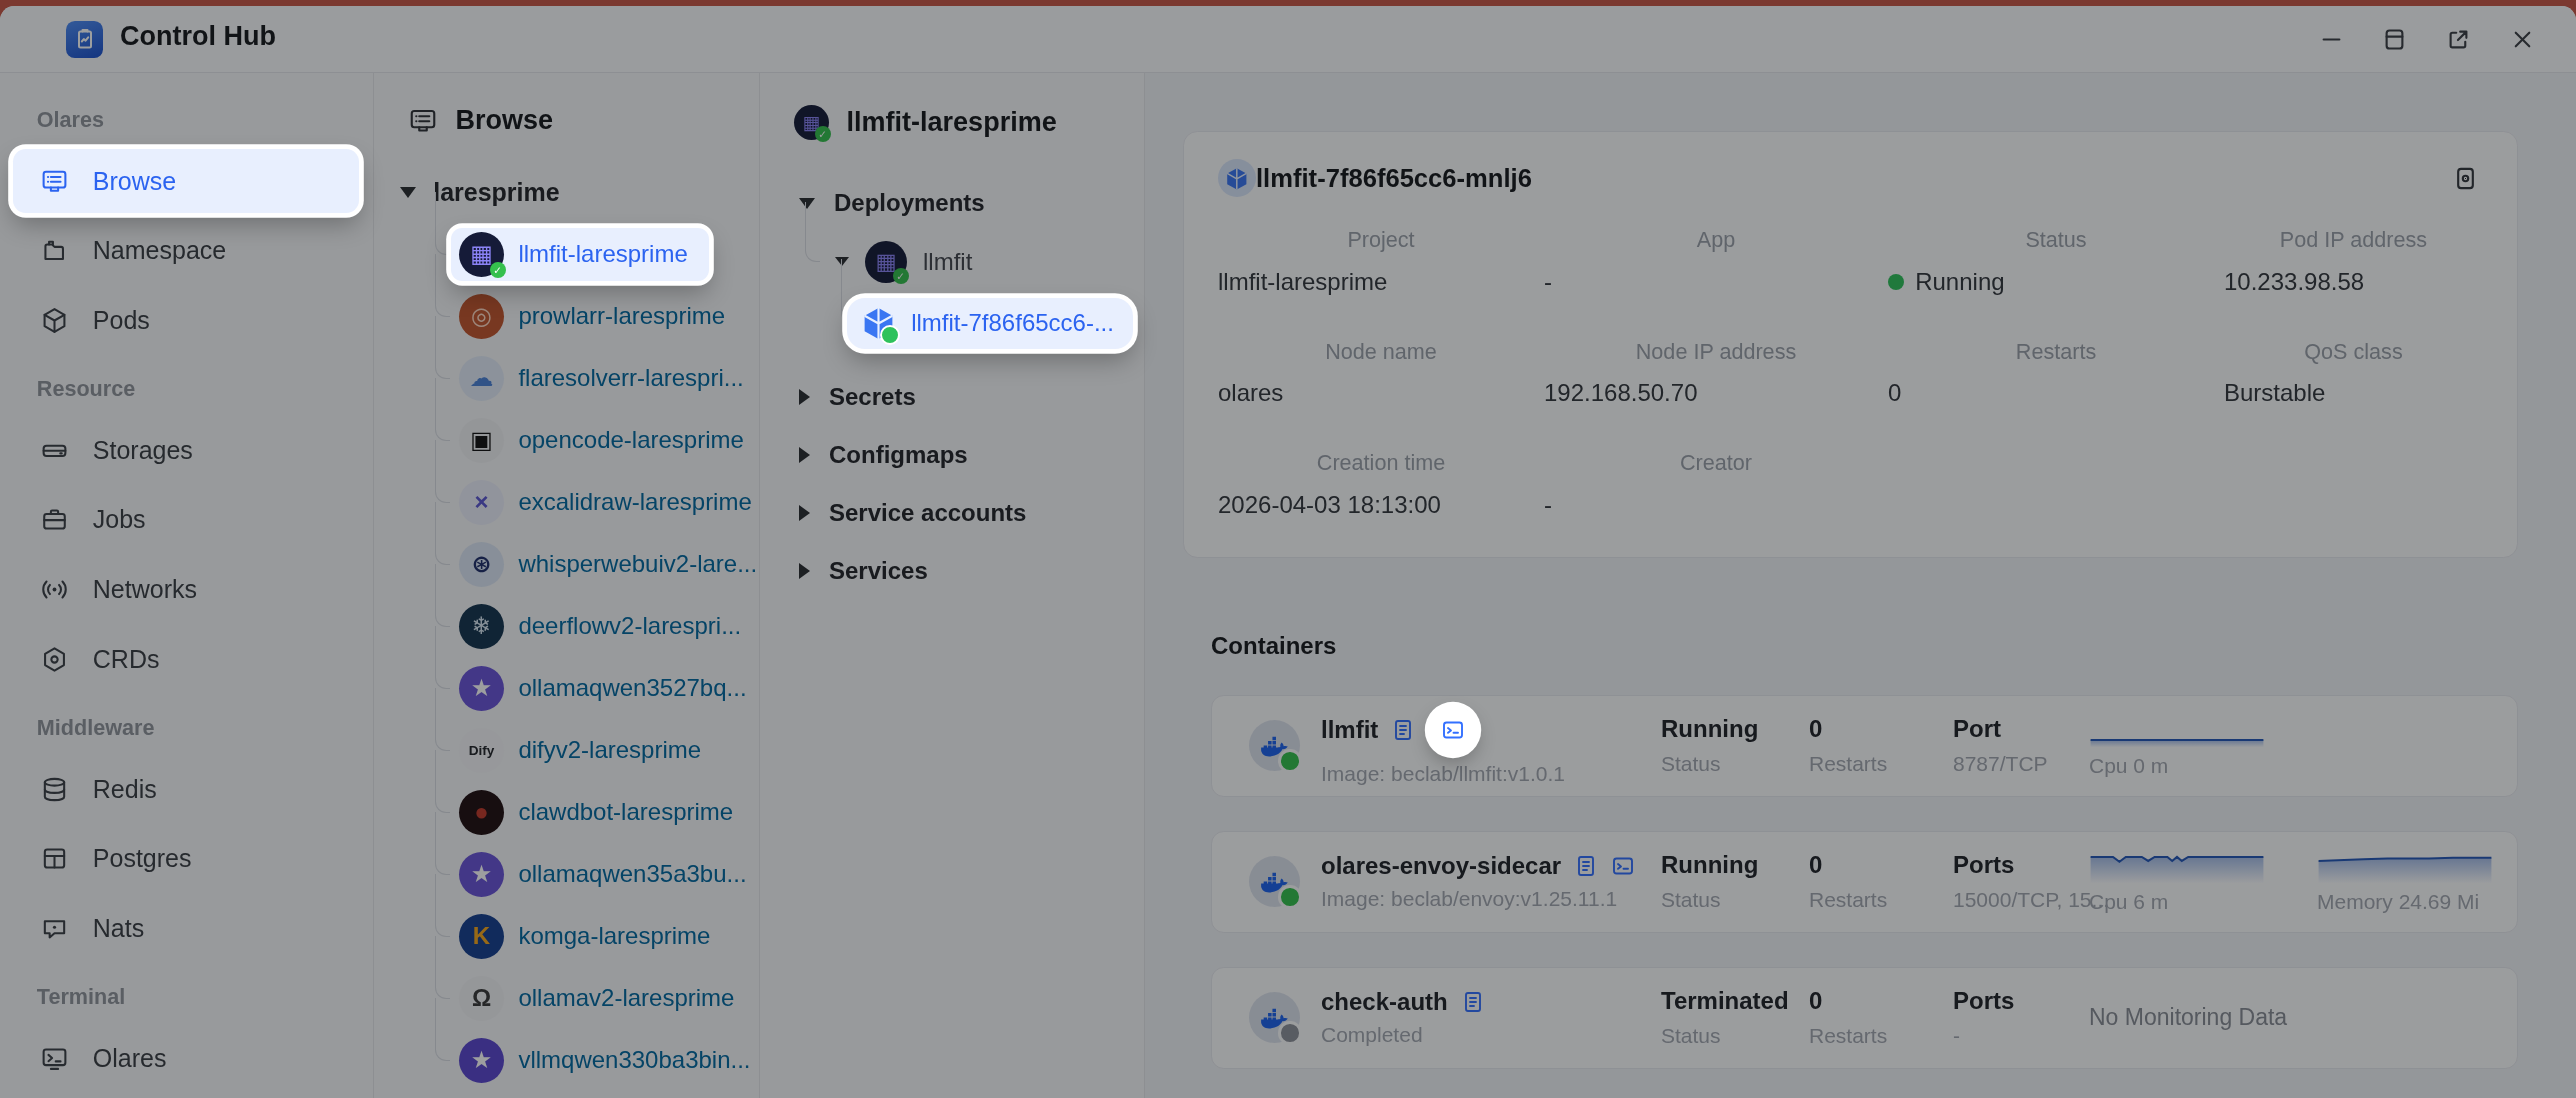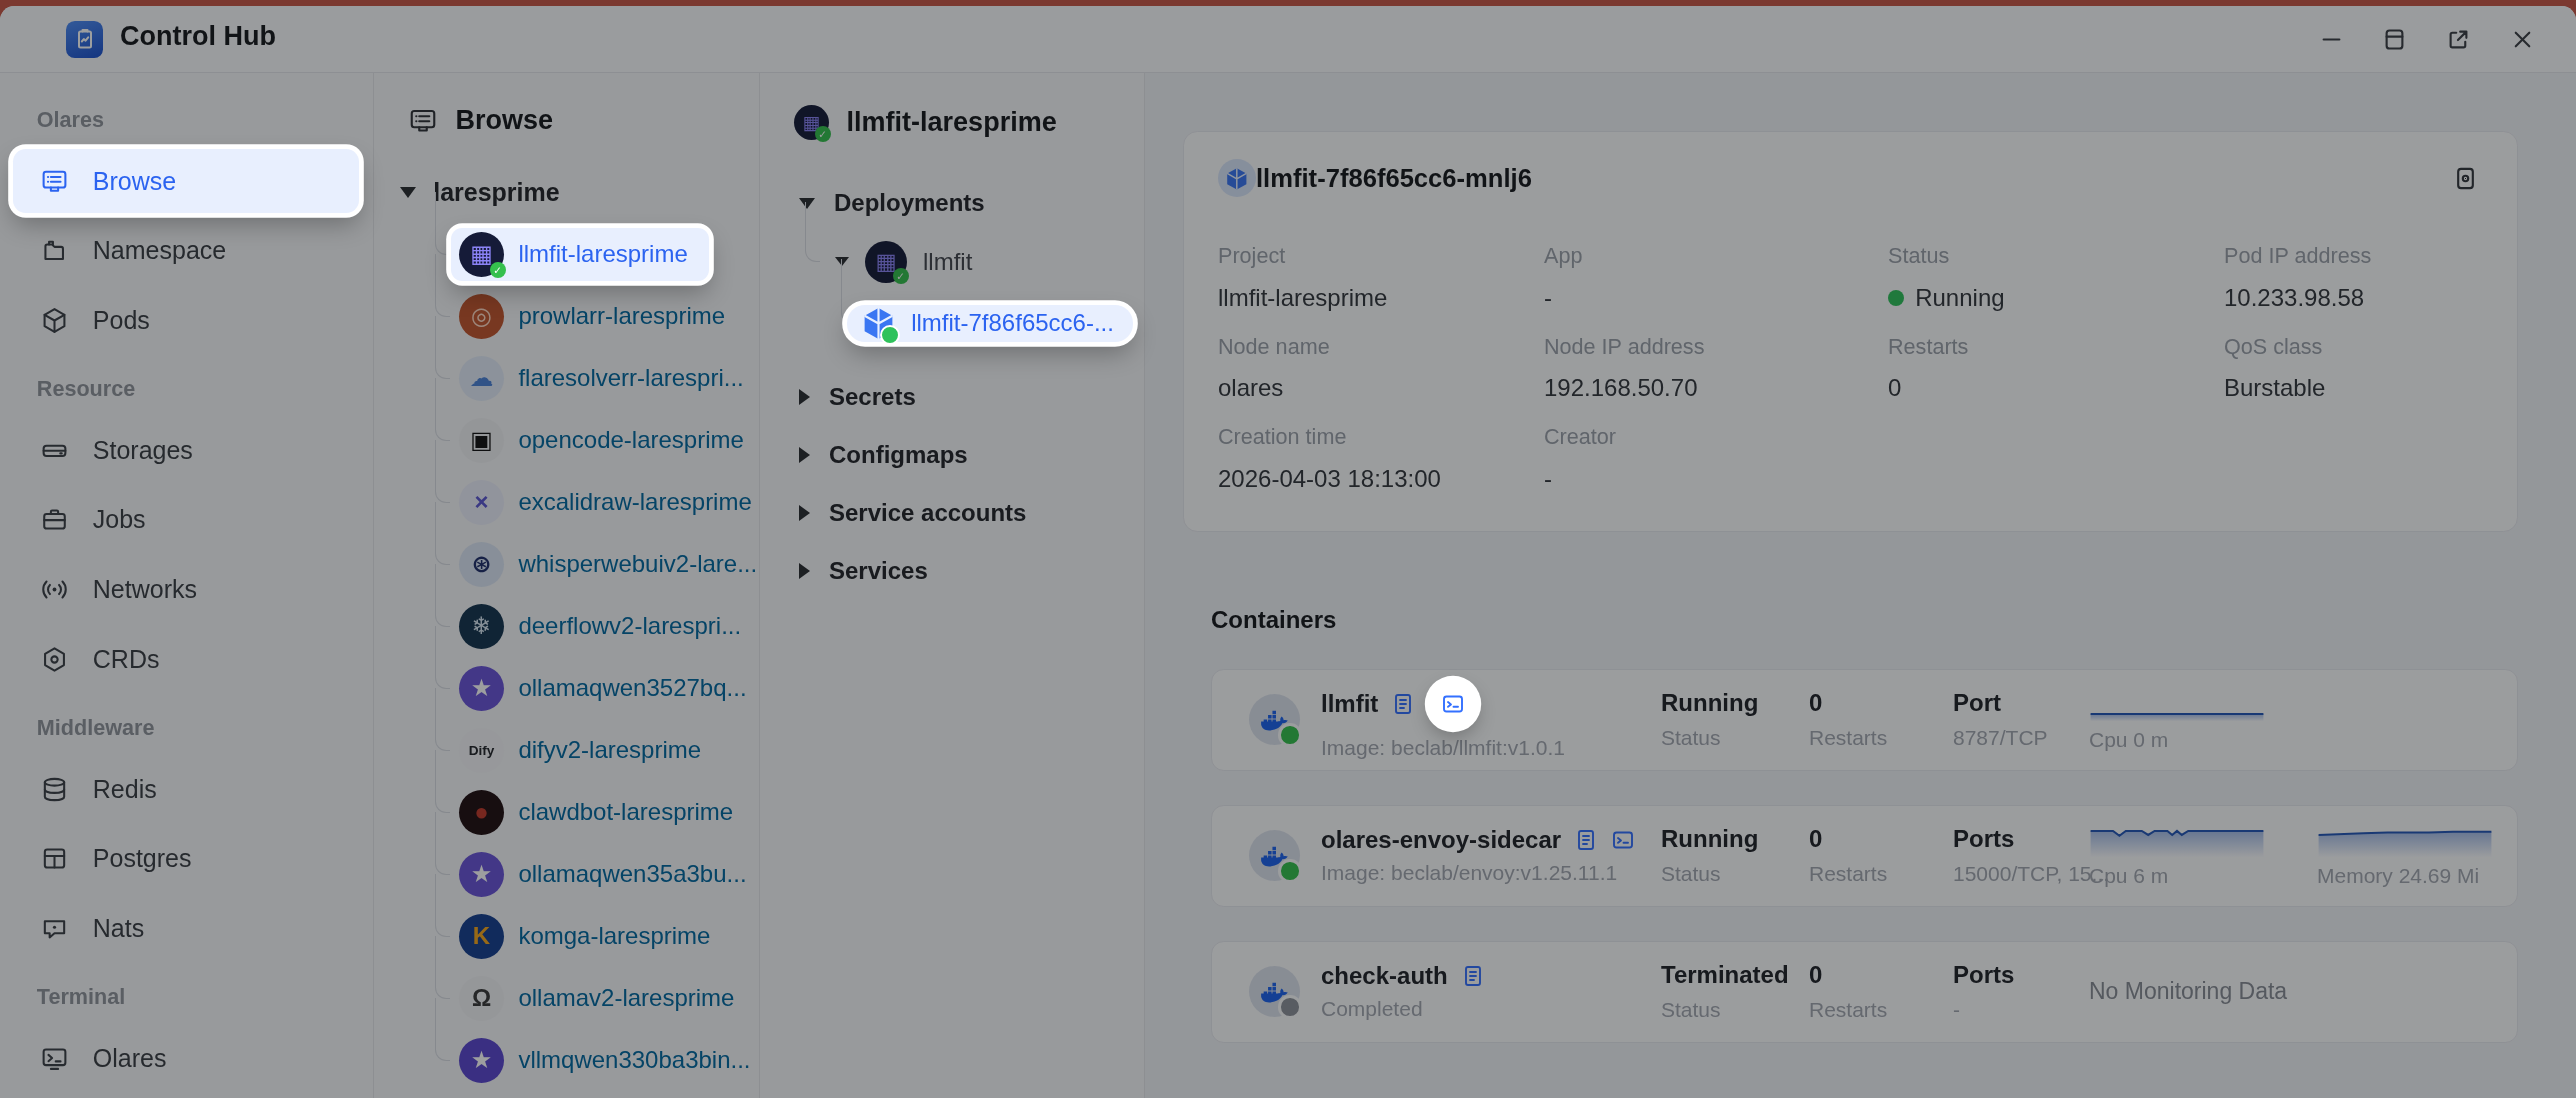--- a/index.html
+++ b/index.html
@@ -57,36 +57,36 @@
   .app-ic .chk{display:none;position:absolute;right:-1.6px;bottom:-1.6px;width:16px;height:16px;border-radius:50%;background:#35c04d;color:#fff;font-size:10.4px;font-weight:700;align-items:center;justify-content:center;}
   .app-ic .chk[data-show="check"]{display:flex;}
   .app-name{font-size:24px;color:#0369a1;white-space:nowrap;}
   
   .grp-row{display:flex;align-items:center;gap:19px;margin:0 0 0 39px;height:58px;font-size:24px;font-weight:600;color:#23262b;cursor:pointer;}
   .grp-row.first{margin-top:34px;}
   .wl-row{position:relative;display:flex;align-items:center;gap:16px;margin-left:75px;height:59px;cursor:pointer;}
   .wl-row .app-ic{width:42px;height:42px;font-size:22.4px;}
   .wl-name{font-size:24px;color:#43474e;}
   .pod-row{position:relative;margin-left:87px;height:64px;display:flex;align-items:center;}
-  .pod-pill{display:inline-flex;align-items:center;gap:14.4px;height:37px;border-radius:18px;background:#e8effe;padding:0 19px 0 12.8px;cursor:pointer;}
+  .pod-pill{display:inline-flex;align-items:center;gap:14.4px;height:51px;border-radius:18px;background:#e8effe;padding:0 19px 0 12.8px;cursor:pointer;}
   .pod-pill .cube{width:37px;height:37px;position:relative;flex:0 0 auto;}
   .cube svg{width:37px;height:37px;}
   .cube .dotb{position:absolute;right:-3.2px;bottom:-3.2px;width:16px;height:16px;border-radius:50%;background:#2fc25b;border:2.4px solid #fff;}
   .pod-pill .pod-name{font-size:24px;color:#2b63f0;font-weight:500;white-space:nowrap;}
   .collapsed-list{margin-top:12.8px;}
   
   .pod-card{background:#fcfdfe;border:1.6px solid #e7e9ee;border-radius:14.4px;padding:27px 34px 38px 34px;box-sizing:border-box;}
   .pc-head{display:flex;align-items:center;}
   .pc-icon{width:38px;height:38px;border-radius:50%;background:#d9e6fb;display:flex;align-items:center;justify-content:center;flex:0 0 auto;}
   .pc-icon svg{width:25.6px;height:25.6px;}
   .pc-title{font-size:25.6px;font-weight:700;color:#17191d;}
   .pc-spacer{flex:1;}
   .watch-btn{width:35px;height:35px;border:none;background:transparent;cursor:pointer;display:flex;align-items:center;justify-content:center;padding:0;}
   .watch-btn svg{width:27px;height:27px;stroke:#33373d;fill:none;stroke-width:1.9;stroke-linecap:round;stroke-linejoin:round;}
-  .fields{display:grid;grid-template-columns:326px 344px 336px 1fr;row-gap:22px;margin-top:46px;}
+  .fields{display:grid;grid-template-columns:326px 344px 336px 1fr;row-gap:43px;margin-top:30px;text-align:center;}
   .f-label{font-size:21.6px;color:#9aa0a9;margin-bottom:14.4px;}
   .f-val{font-size:24px;color:#33373d;display:flex;align-items:center;}
   .f-val[data-dot="true"]::before{content:'';width:16px;height:16px;border-radius:50%;background:#2fc25b;display:inline-block;margin-right:11.2px;}
   
   .cont-heading{font-size:24px;font-weight:700;color:#17191d;margin:74px 0 35px 28px;}
   .crow{height:102px;border:1.6px solid #e7e9ee;border-radius:12.8px;background:#fcfdfe;display:flex;align-items:center;padding:0 34px 0 37px;margin:0 0 34px 28px;box-sizing:border-box;}
   .c-id{width:412px;display:flex;align-items:center;gap:21px;flex:0 0 auto;}
   .docker-wrap{position:relative;width:51px;height:51px;flex:0 0 auto;}
   .docker-circ{width:51px;height:51px;border-radius:50%;background:#dde3ed;display:flex;align-items:center;justify-content:center;}
   .docker-circ svg{width:34px;height:34px;fill:#1d63ed;}

